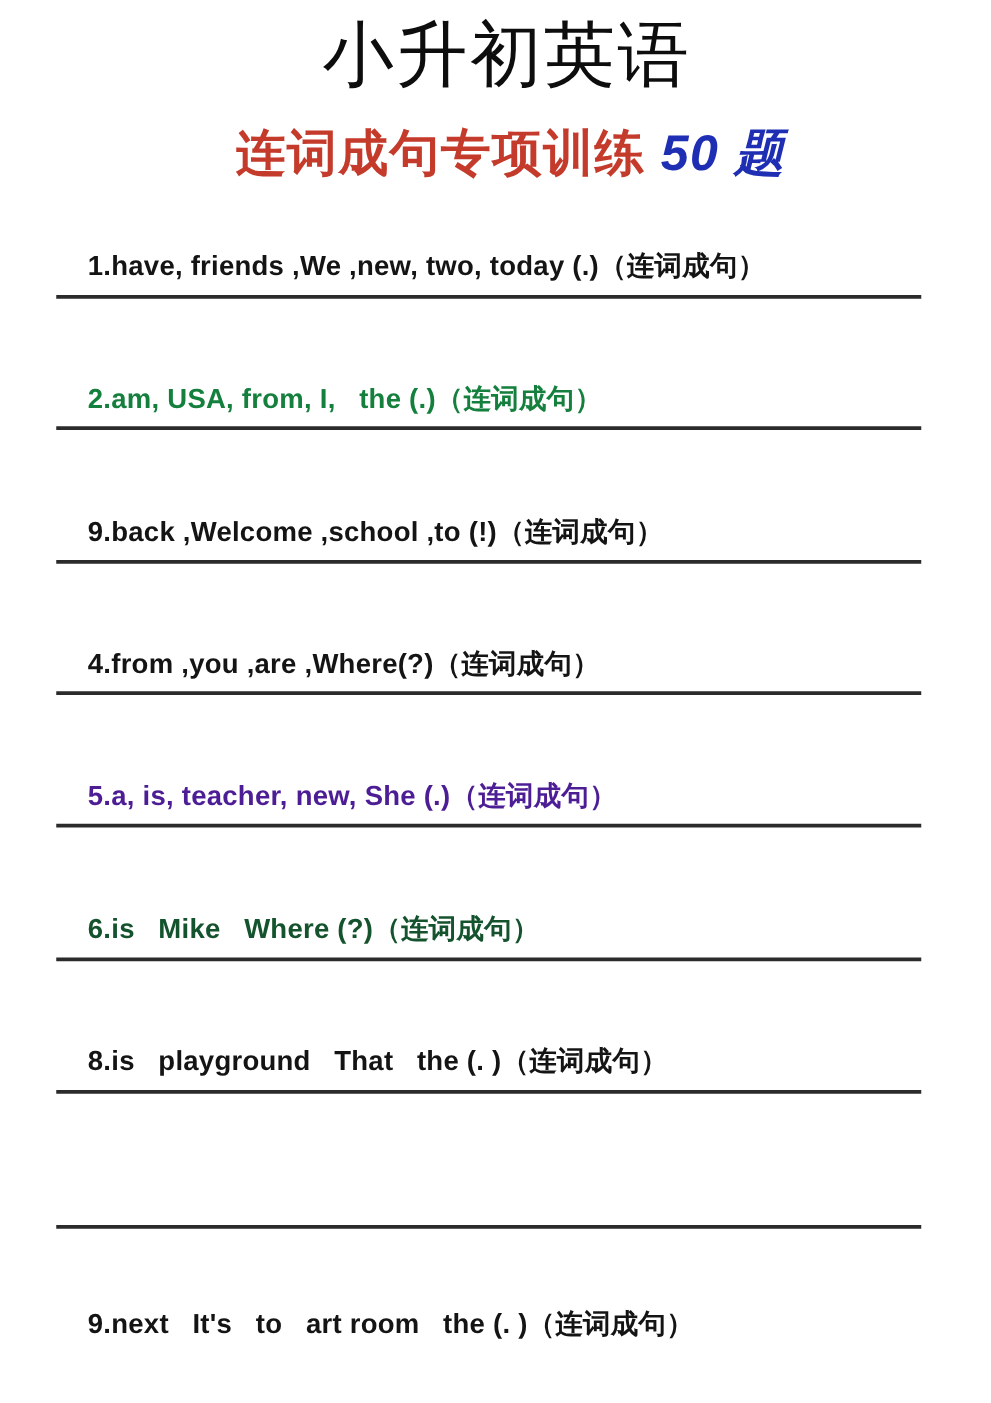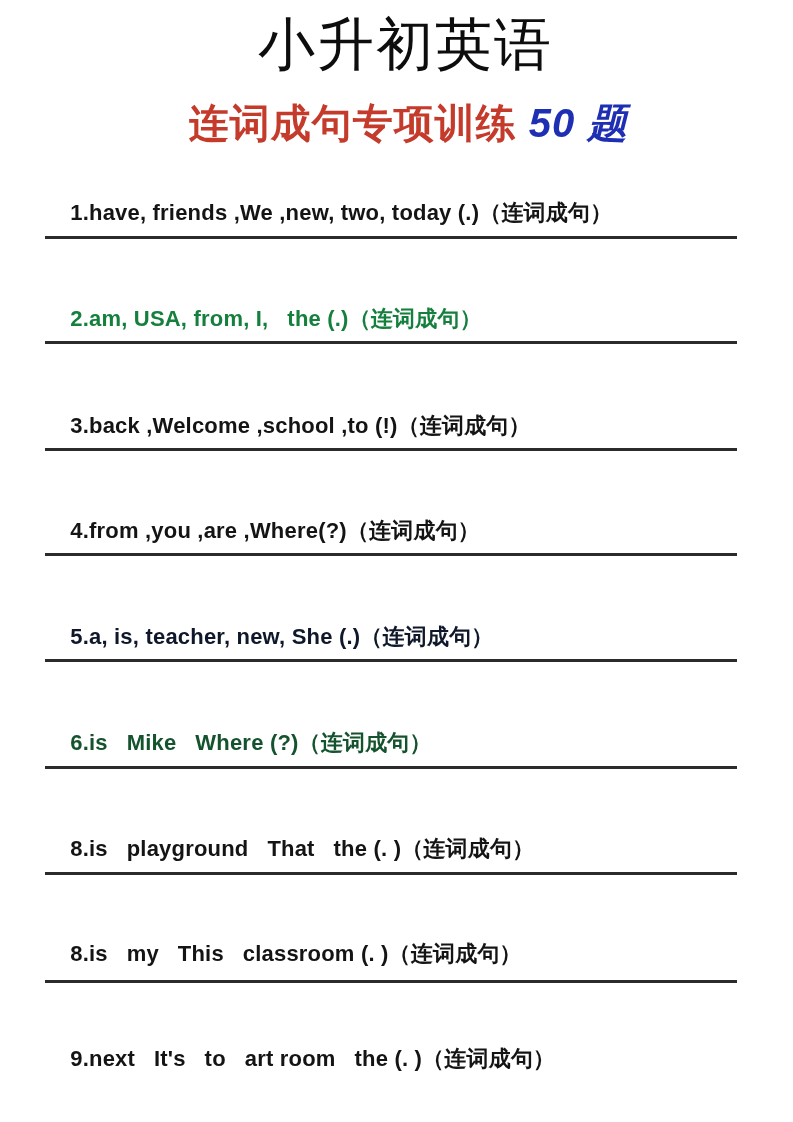--- a/index.html
+++ b/index.html
@@ -91,46 +91,43 @@
     <span>1.have, friends ,We ,new, two, today (.)（连词成句）</span>
   </div>
   <div class="ans-line l1" style="background: rgb(43, 43, 43);"></div>
 
   <div class="q q2" style="color: #15803d;">
     <span>2.am, USA, from, I,   the (.)（连词成句）</span>
   </div>
   <div class="ans-line l2" style="background: rgb(43, 43, 43);"></div>
 
   <div class="q q3" style="color: rgb(20, 20, 20);">
-    <span>3.back ,Welcome ,school ,to (!)（连词成句）</span>
+    <span>9.back ,Welcome ,school ,to (!)（连词成句）</span>
   </div>
   <div class="ans-line l3" style="background: rgb(43, 43, 43);"></div>
 
   <div class="q q4" style="color: rgb(20, 20, 20);">
     <span>4.from ,you ,are ,Where(?)（连词成句）</span>
   </div>
   <div class="ans-line l4" style="background: rgb(43, 43, 43);"></div>
 
-  <div class="q q5" style="color: #0f172a;">
+  <div class="q q5" style="color: #4c1d95;">
     <span>5.a, is, teacher, new, She (.)（连词成句）</span>
   </div>
   <div class="ans-line l5" style="background: rgb(43, 43, 43);"></div>
 
   <div class="q q6" style="color: #14532d;">
     <span>6.is   Mike   Where (?)（连词成句）</span>
   </div>
   <div class="ans-line l6" style="background: rgb(43, 43, 43);"></div>
 
   <div class="q q7" style="color: rgb(20, 20, 20);">
     <span>8.is   playground   That   the (. )（连词成句）</span>
   </div>
   <div class="ans-line l7" style="background: rgb(43, 43, 43);"></div>
 
-  <div class="q q8" style="color: rgb(20, 20, 20);">
-    <span>8.is   my   This   classroom (. )（连词成句）</span>
-  </div>
   <div class="ans-line l8" style="background: rgb(43, 43, 43);"></div>
 
   <div class="q q9" style="color: rgb(20, 20, 20);">
     <span>9.next   It's   to   art room   the (. )（连词成句）</span>
   </div>
 
 </div>
 
 </body></html>

